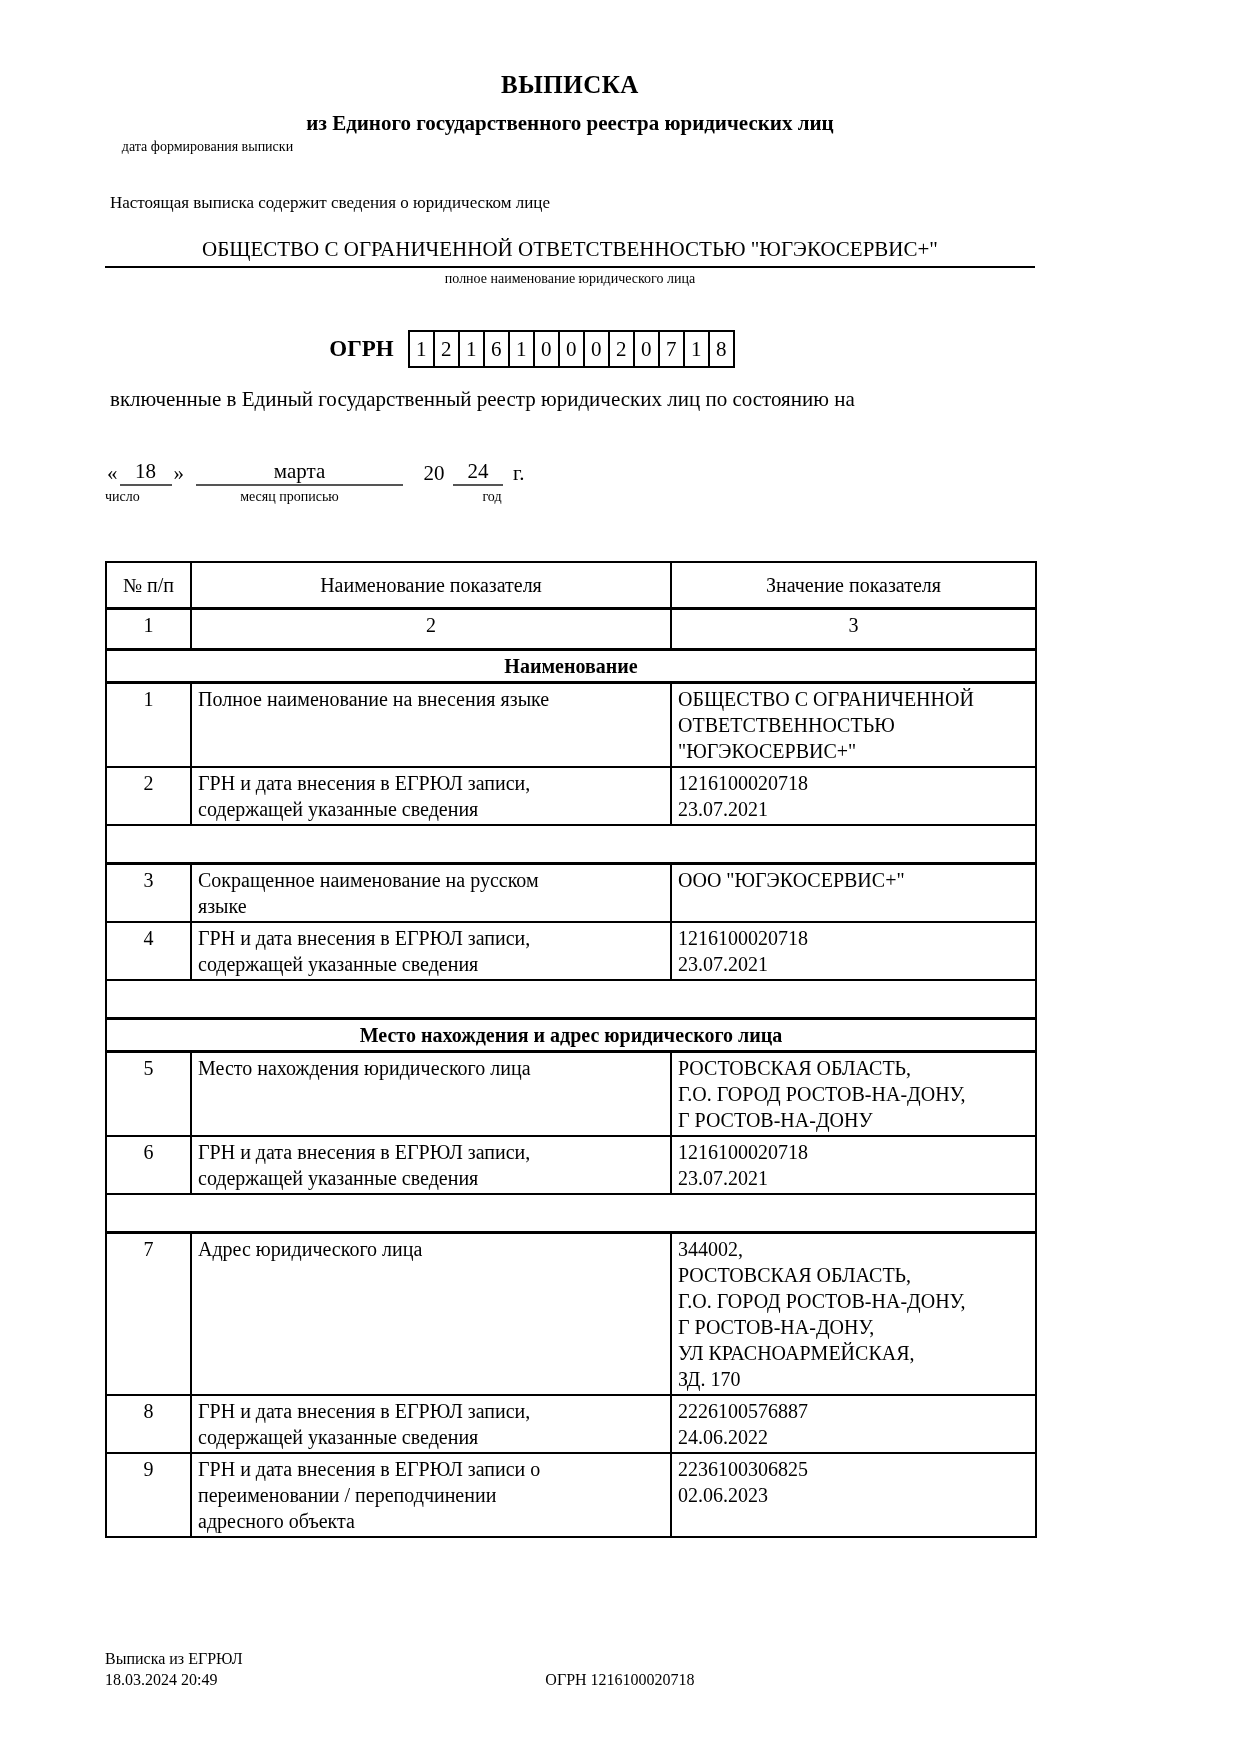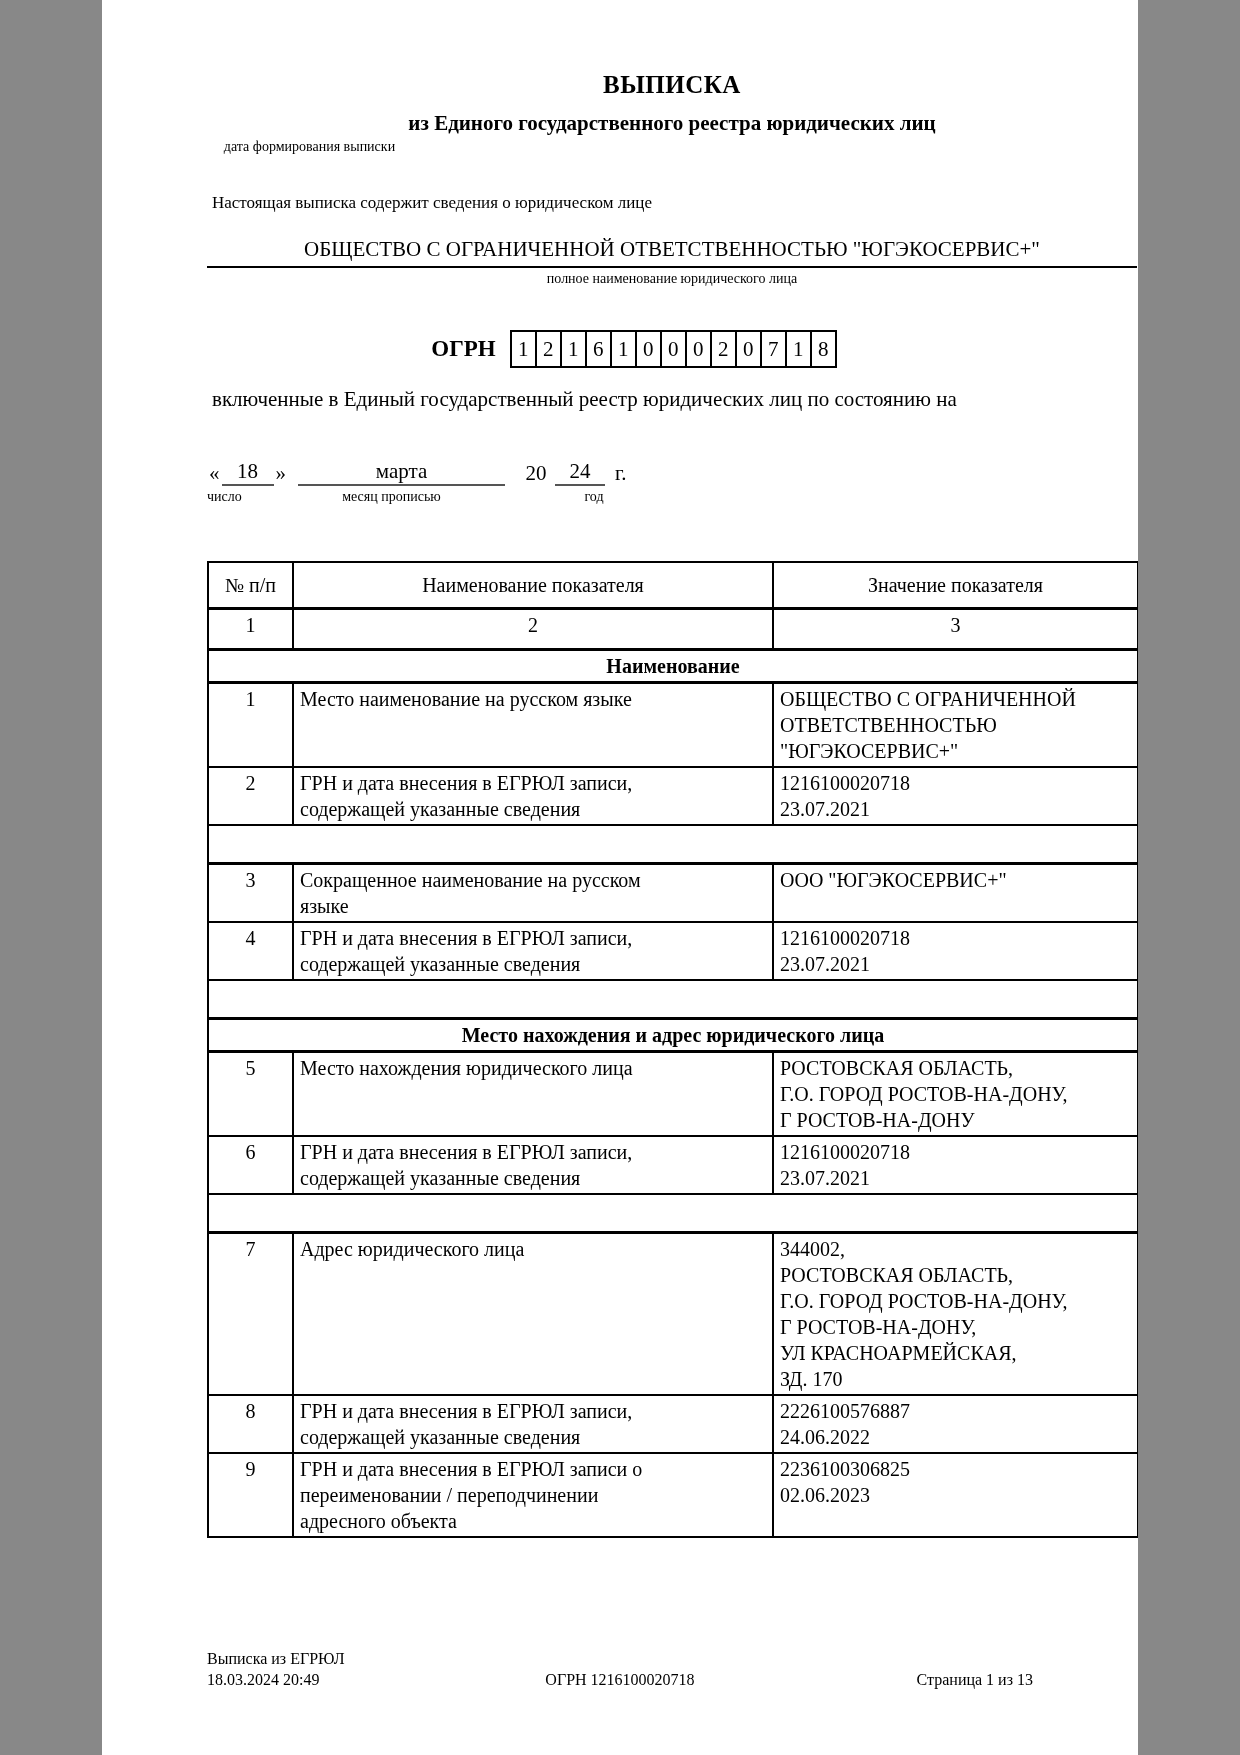--- a/index.html
+++ b/index.html
@@ -1,18 +1,18 @@
 <!DOCTYPE html>
 <html><head>
 <meta charset="utf-8">
 <style>
   html,body { margin:0; padding:0; background:#888; }
   .page {
     position:relative;
-    width:1036px; height:1755px;
+    width:1240px; height:1755px;
     background:#ffffff;
     color:#000;
     font-family:"Liberation Serif", "DejaVu Serif", serif;
     overflow:hidden;
     margin:0 auto;
   }
   .content { position:absolute; left:105px; top:0; width:930px; }
 
   .title { text-align:center; font-weight:bold; font-size:25px; line-height:30px; padding-top:70px; letter-spacing:0.5px; }
   .subtitle { text-align:center; font-weight:bold; font-size:21px; line-height:26px; margin-top:10px; }
@@ -154,21 +154,21 @@
         <tr class="nums">
           <td>1</td>
           <td>2</td>
           <td>3</td>
         </tr>
       <tr class="section">
             <td colspan="3">Наименование</td>
           </tr>
           <tr>
             <td class="num-cell">1</td>
-            <td class="name-cell">Место наименование на русском языке</td>
+            <td class="name-cell">Полное наименование на внесения языке</td>
             <td class="val-cell">ОБЩЕСТВО С ОГРАНИЧЕННОЙ
 ОТВЕТСТВЕННОСТЬЮ
 "ЮГЭКОСЕРВИС+"</td>
           </tr>
           <tr>
             <td class="num-cell">2</td>
             <td class="name-cell">ГРН и дата внесения в ЕГРЮЛ записи,
 содержащей указанные сведения</td>
             <td class="val-cell">1216100020718
 23.07.2021</td>
@@ -241,15 +241,14 @@
     </table>
 
   </div>
 
   <div class="footer">
     <div class="f-left">
       <div>Выписка из ЕГРЮЛ</div>
       <div>18.03.2024 20:49</div>
     </div>
     <div class="f-center">ОГРН 1216100020718</div>
-    <div class="f-right">Страница 1 из 13</div>
   </div>
 </div>
 
 </body></html>

